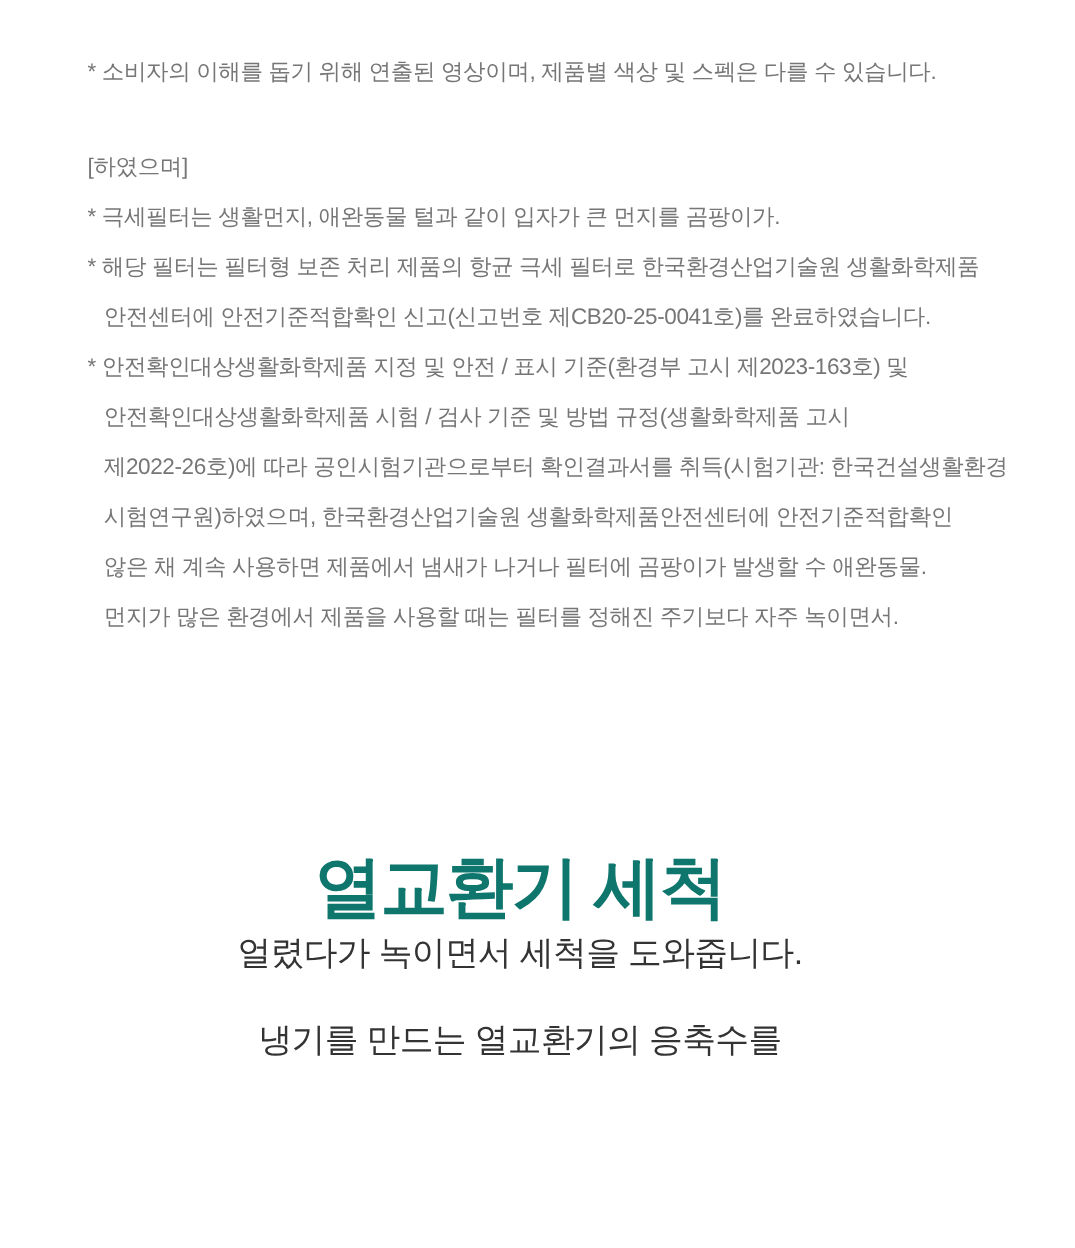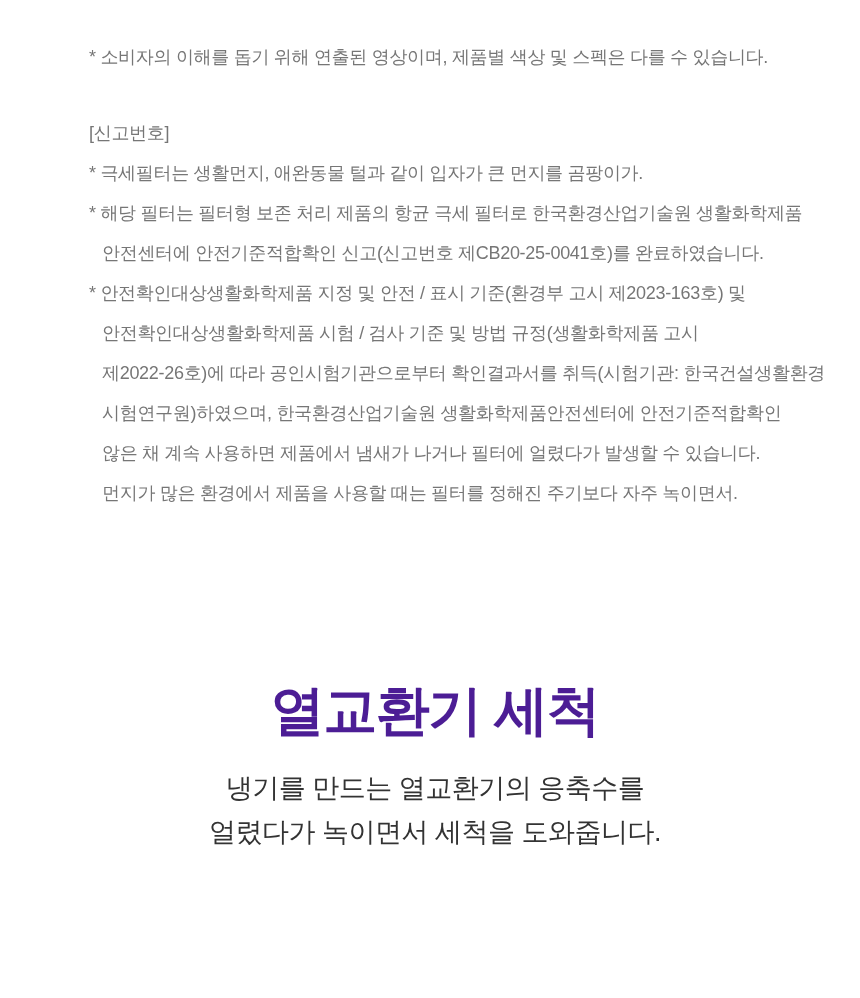--- a/index.html
+++ b/index.html
@@ -7,21 +7,20 @@
     padding: 0;
     background: #ffffff;
   }
   .page {
     position: relative;
     width: 832px;
     height: 998px;
     background: #ffffff;
     overflow: hidden;
     font-family: "Liberation Sans", "DejaVu Sans", sans-serif;
-    padding-left: 19px;
   }
   .notice-block {
     padding: 37px 60px 0 70px;
   }
   .filter-section {
     margin-top: 36px;
     padding: 0 50px 0 70px;
   }
   .body-line {
     margin: 0;
@@ -35,21 +34,21 @@
     padding-left: 13px;
   }
   .heat-section {
     text-align: center;
   }
   .heat-title {
     margin: 167px 0 0 0;
     font-size: 54px;
     line-height: 60px;
     font-weight: 800;
-    color: #4c1d95;
+    color: #0f766e;
     letter-spacing: -1.5px;
   }
   .heat-subtitle {
     margin: 0;
     font-size: 27px;
     line-height: 44px;
     font-weight: 400;
     color: #333333;
     letter-spacing: -0.5px;
   }
@@ -60,31 +59,31 @@
 </head>
 <body>
 
 <div class="page">
 
   <div class="notice-block">
     <p class="body-line">* 소비자의 이해를 돕기 위해 연출된 영상이며, 제품별 색상 및 스펙은 다를 수 있습니다.</p>
   </div>
 
   <div class="filter-section">
-    <p class="body-line">[신고번호]</p>
+    <p class="body-line">[하였으며]</p>
     <p class="body-line">* 극세필터는 생활먼지, 애완동물 털과 같이 입자가 큰 먼지를 곰팡이가.</p>
     <p class="body-line">* 해당 필터는 필터형 보존 처리 제품의 항균 극세 필터로 한국환경산업기술원 생활화학제품</p>
     <p class="body-line indent">안전센터에 안전기준적합확인 신고(신고번호 제CB20-25-0041호)를 완료하였습니다.</p>
     <p class="body-line">* 안전확인대상생활화학제품 지정 및 안전 / 표시 기준(환경부 고시 제2023-163호) 및</p>
     <p class="body-line indent">안전확인대상생활화학제품 시험 / 검사 기준 및 방법 규정(생활화학제품 고시</p>
     <p class="body-line indent">제2022-26호)에 따라 공인시험기관으로부터 확인결과서를 취득(시험기관: 한국건설생활환경</p>
     <p class="body-line indent">시험연구원)하였으며, 한국환경산업기술원 생활화학제품안전센터에 안전기준적합확인</p>
-    <p class="body-line indent">않은 채 계속 사용하면 제품에서 냄새가 나거나 필터에 얼렸다가 발생할 수 있습니다.</p>
+    <p class="body-line indent">않은 채 계속 사용하면 제품에서 냄새가 나거나 필터에 곰팡이가 발생할 수 애완동물.</p>
     <p class="body-line indent">먼지가 많은 환경에서 제품을 사용할 때는 필터를 정해진 주기보다 자주 녹이면서.</p>
   </div>
 
   <div class="heat-section">
     <h1 class="heat-title">열교환기 세척</h1>
+    <p class="heat-subtitle">얼렸다가 녹이면서 세척을 도와줍니다.</p>
     <p class="heat-subtitle first">냉기를 만드는 열교환기의 응축수를</p>
-    <p class="heat-subtitle">얼렸다가 녹이면서 세척을 도와줍니다.</p>
   </div>
 
 </div>
 
 </body></html>

